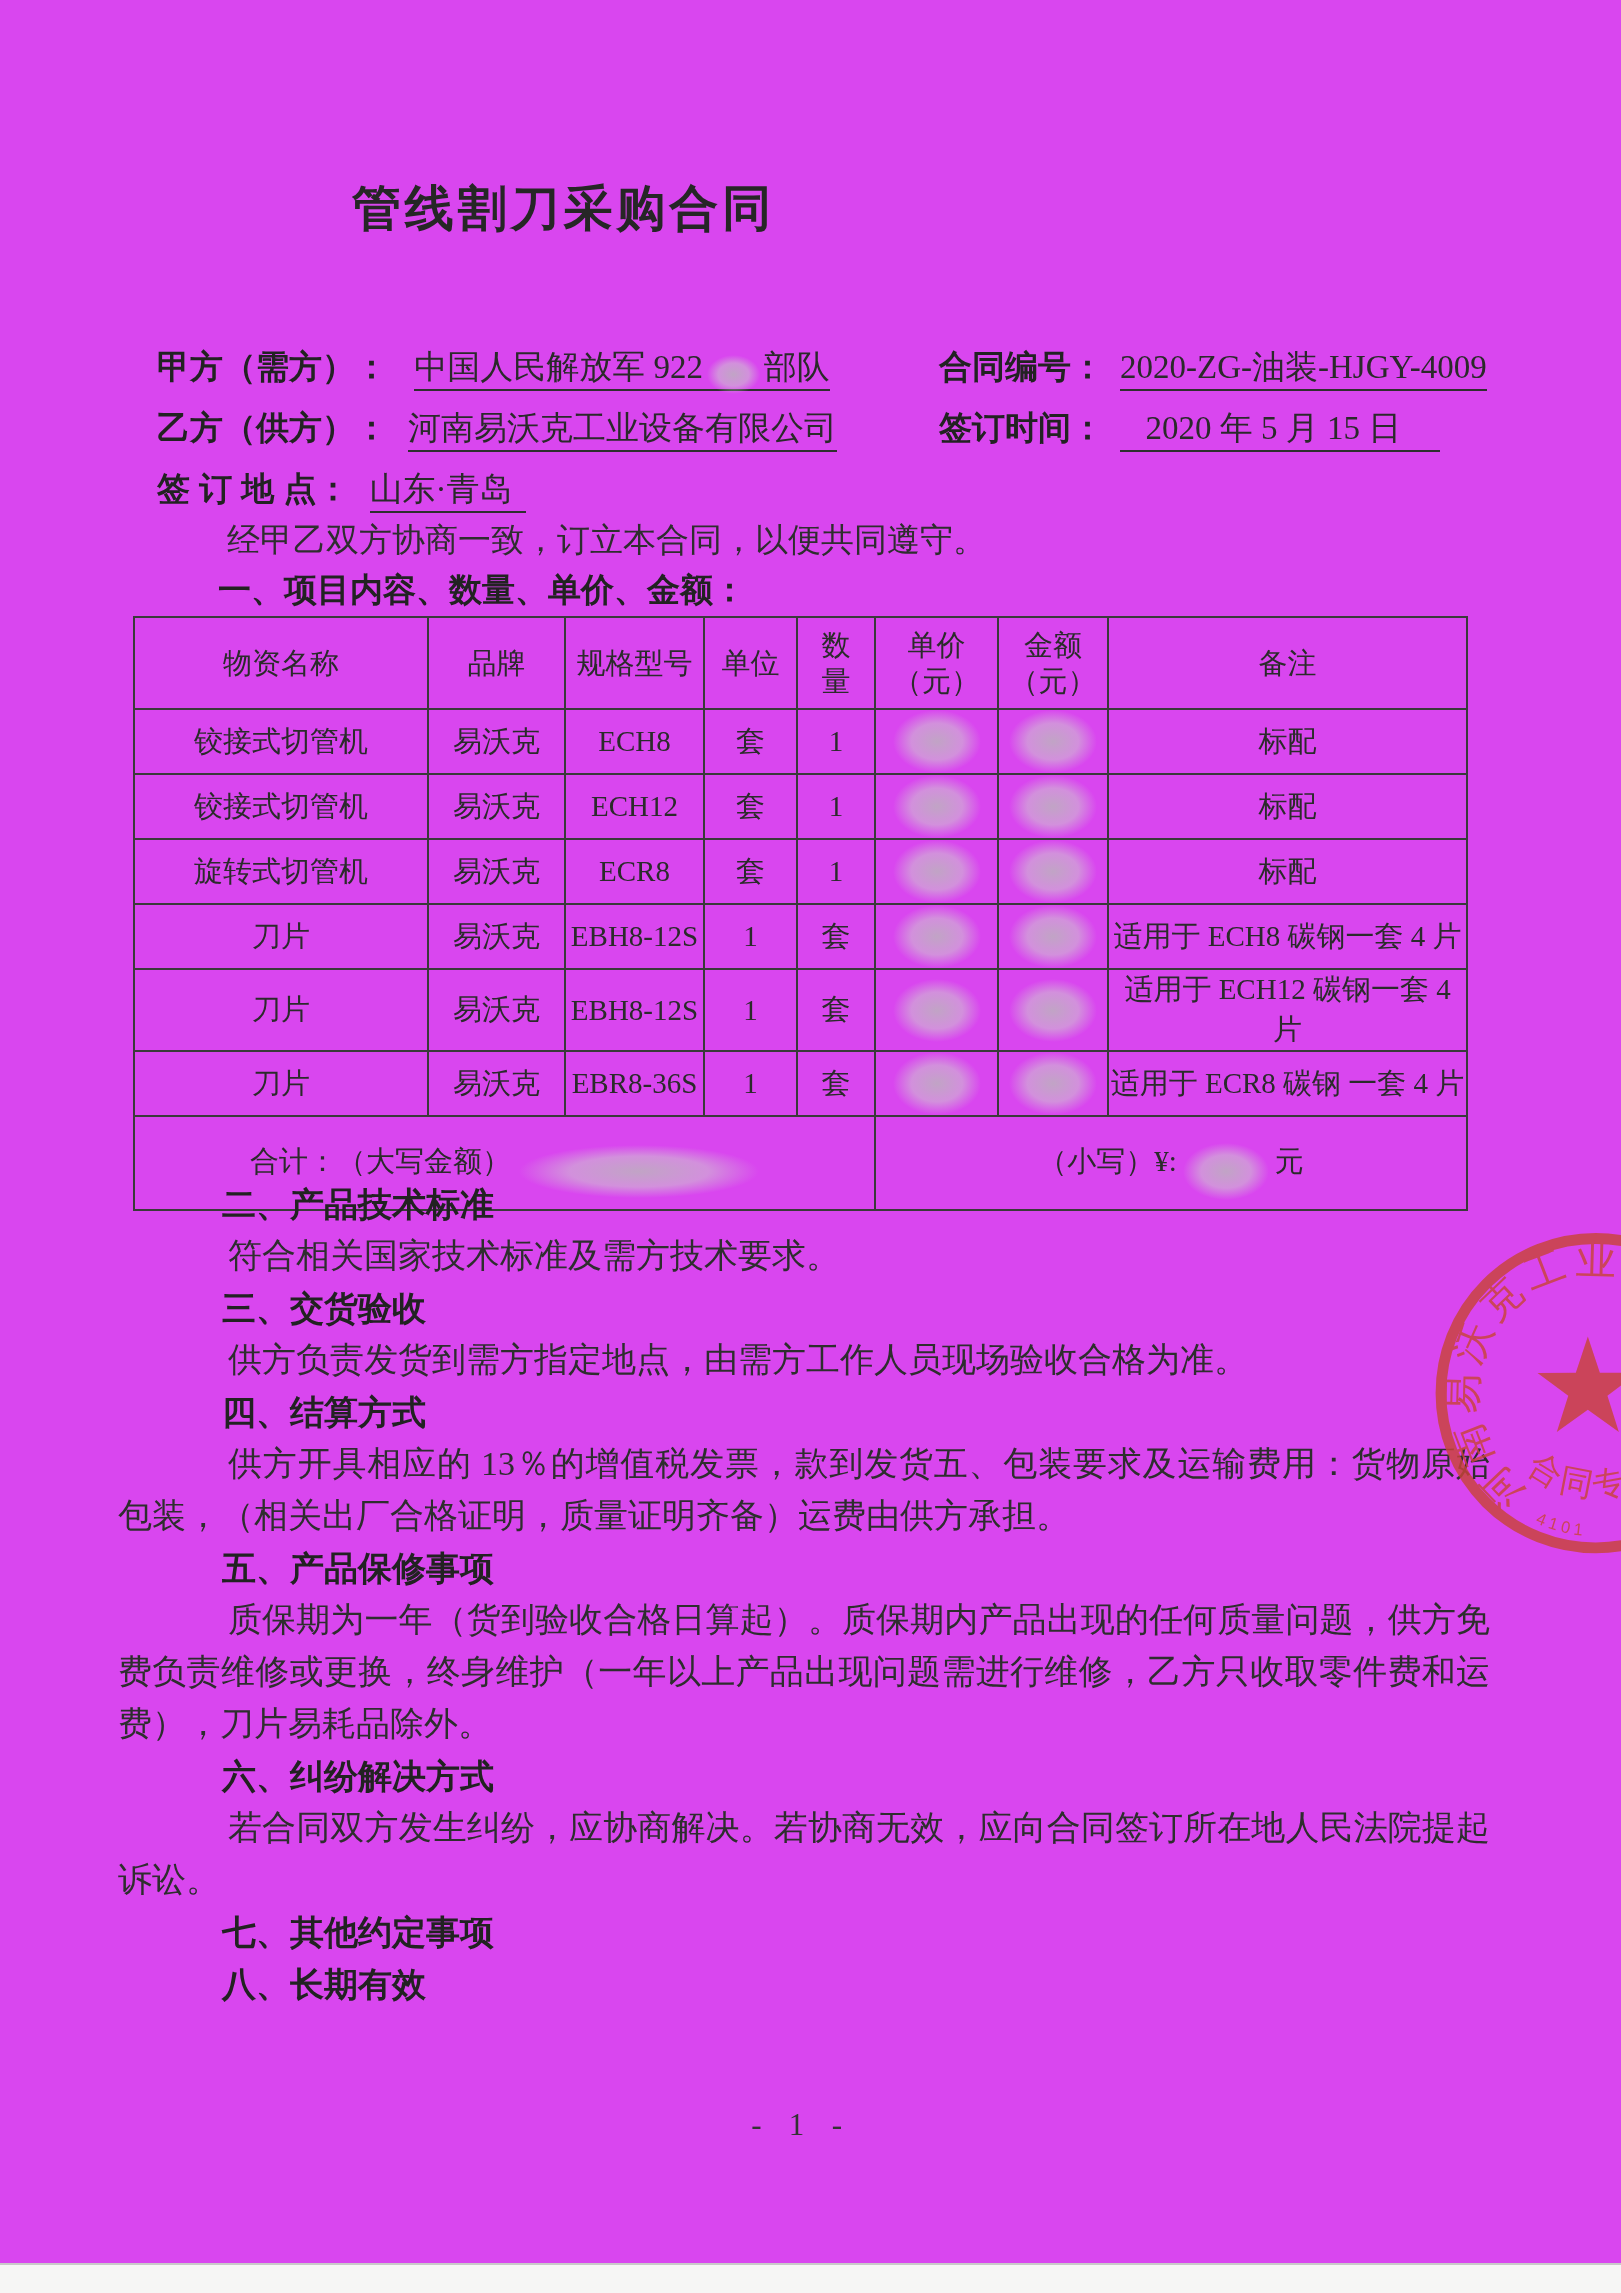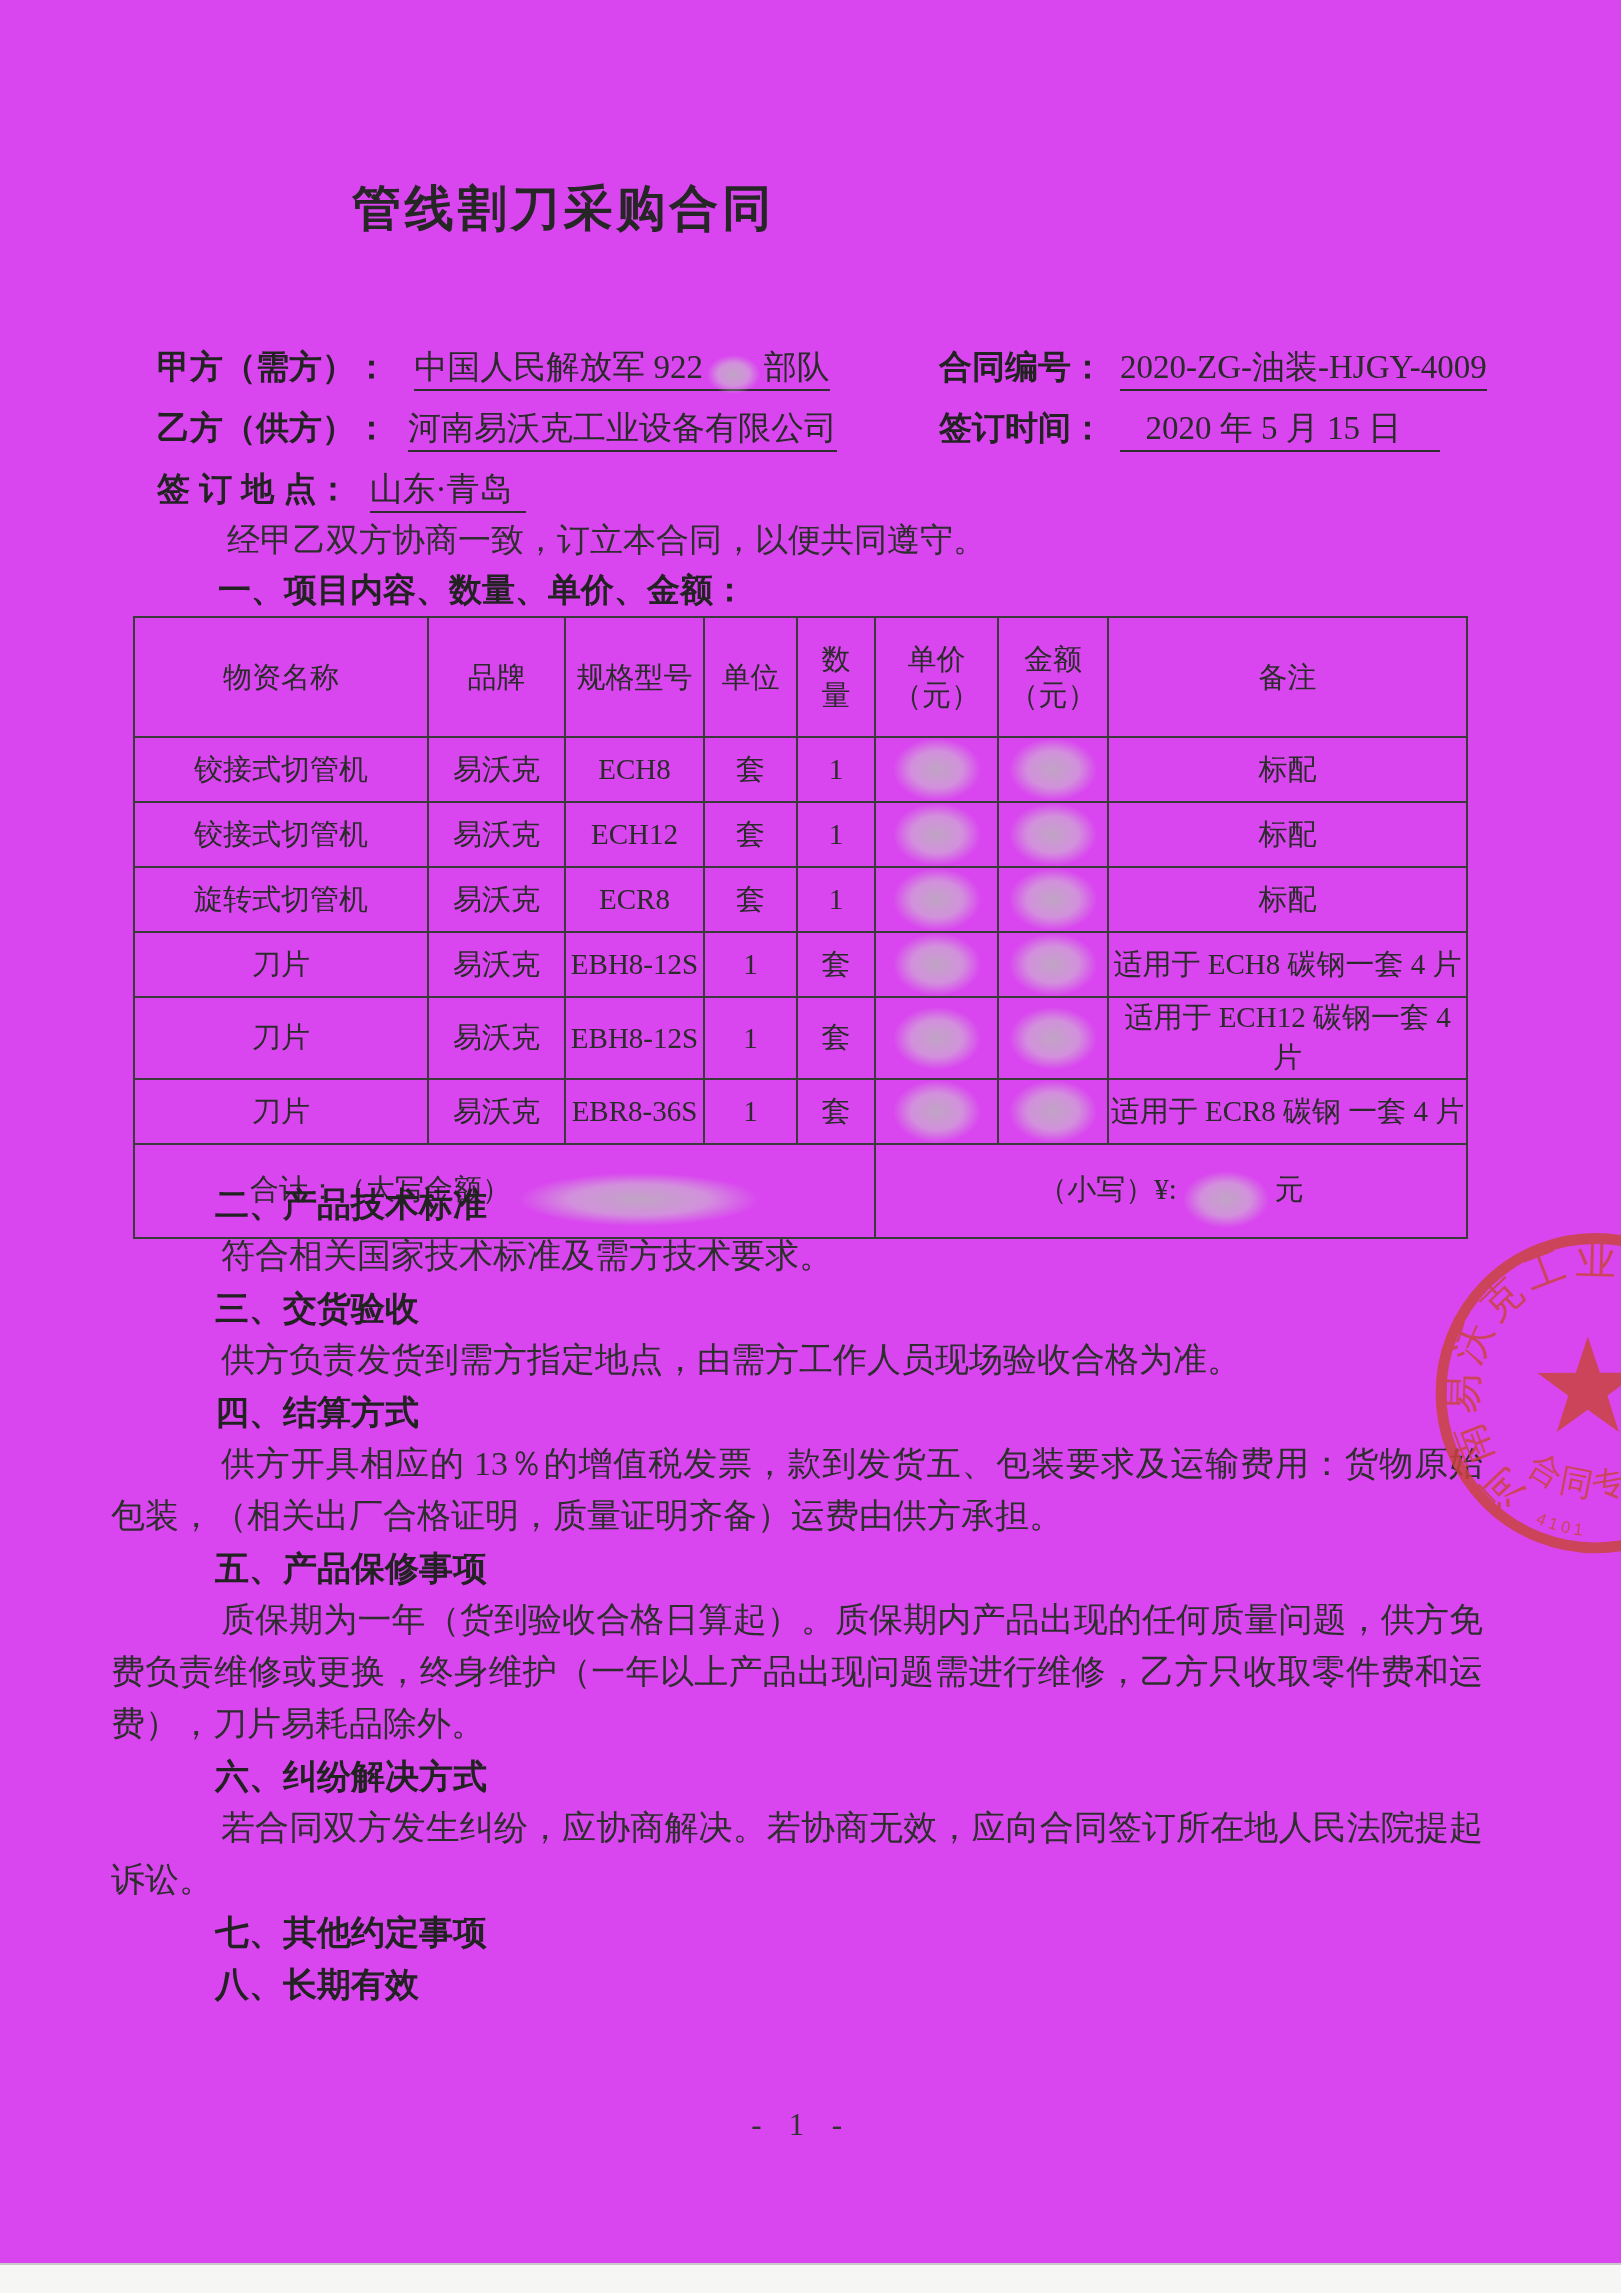--- a/index.html
+++ b/index.html
@@ -15,34 +15,34 @@
   .uline{border-bottom:2px solid #2f2f2f;padding-bottom:3.9px;}
 
   .intro{position:absolute;left:227px;top:518px;font-size:33px;}
   .sec1-head{position:absolute;left:218px;top:568px;font-size:33px;
              font-family:"Liberation Sans",sans-serif;font-weight:bold;color:#222;}
 
   table.goods{position:absolute;left:133px;top:616px;width:1333px;border-collapse:collapse;
               table-layout:fixed;font-size:29px;color:#2b2b2b;}
   table.goods th,table.goods td{border:2px solid #3a3a3a;text-align:center;vertical-align:middle;
               padding:0;overflow:hidden;}
-  table.goods thead tr{height:120px;}
+  table.goods thead tr{height:92px;}
   table.goods tbody tr{height:64px;}
   table.goods tr.total-row{height:94px;}
   table.goods th{font-weight:normal;white-space:pre-line;line-height:1.25;}
   td.total-left{text-align:left;padding-left:145px;}
 
   .blob{display:inline-block;border-radius:50%;vertical-align:middle;
         background:radial-gradient(closest-side,rgba(187,187,187,.8),rgba(205,205,205,.55) 58%,rgba(245,245,245,0));}
   .blob-cell{width:88px;height:63px;}
   .blob-name{width:53px;height:39px;margin:0 3.9px -7.8px 3.9px;}
   .blob-wide{width:240px;height:53px;margin-left:7.8px;margin-bottom:-13.7px;}
   .blob-small{width:86px;height:57px;margin:0 5.9px -15.7px 5.9px;}
 
-  .bodytext{position:absolute;left:111px;top:1178px;width:1372px;font-size:34px;line-height:52px;}
+  .bodytext{position:absolute;left:118px;top:1178px;width:1372px;font-size:34px;line-height:52px;}
   .sec-h{font-family:"Liberation Sans",sans-serif;font-weight:bold;color:#222;padding-left:104px;}
   .para{text-indent:110px;text-align:justify;margin:0;}
 
   .pagenum{position:absolute;left:684px;top:2107px;width:235px;text-align:center;
            font-size:31px;letter-spacing:9.8px;color:#333;}
 
   .stamp{position:absolute;left:1421px;top:1215px;width:412px;height:421px;opacity:.82;}
   .scan-edge{position:absolute;left:0;top:2263px;width:1621px;height:2px;background:#c9c9c9;}
   .scan-foot{position:absolute;left:0;top:2265px;width:1621px;height:28px;background:#f6f6f5;}
 </style>

